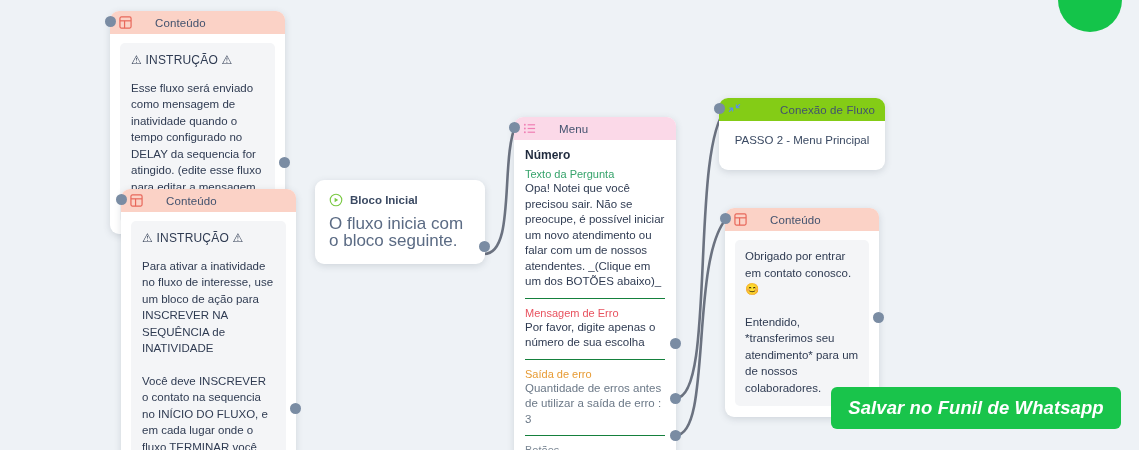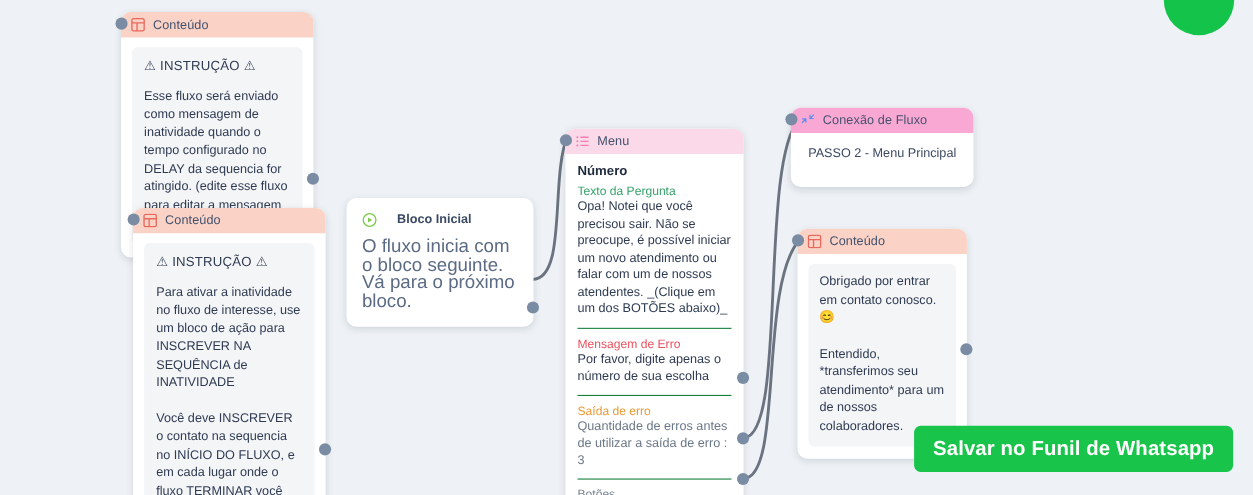--- a/index.html
+++ b/index.html
@@ -23,29 +23,29 @@
   }
   .node {
     position: absolute;
     background: #ffffff;
     border-radius: 9px;
     box-shadow: 0 2px 7px rgba(60,72,90,.17);
     z-index: 2;
     overflow: visible;
   }
   .node-head {
-    display: flex; align-items: center; gap: 7px;
+    display: flex; align-items: center; gap: 23px;
     padding: 5px 10px 5px 9px;
     border-radius: 9px 9px 0 0;
     font-size: 11.5px;
     letter-spacing: .1px;
   }
   .head-content { background: #fbd2c6; color: #42526e; }
   .head-menu    { background: #fbd9e8; color: #42526e; align-items: flex-end; }
-  .head-flow    { background: #f9a8d4; color: #42526e; }
+  .head-flow    { background: #84cc16; color: #42526e; justify-content: space-between; }
   .node-body { padding: 9px 10px 11px 10px; }
 
   .inner-box {
     background: #f4f5f7;
     border-radius: 5px;
     padding: 9px 11px 11px 11px;
     font-size: 11.5px;
     line-height: 16.5px;
     color: #2f3b52;
   }
@@ -61,21 +61,21 @@
   .port {
     position: absolute;
     width: 11px; height: 11px;
     border-radius: 50%;
     background: #7a8ca3;
     z-index: 4;
   }
 
   
   .start-title {
-    display: flex; align-items: center; gap: 18px;
+    display: flex; align-items: center; gap: 7px;
     font-size: 11.5px; color: #3b4a63; font-weight: bold;
     margin-bottom: 9px;
   }
   .start-text { font-size: 17px; line-height: 16.5px; color: #5b6b84; }
 
   
   .sec { padding: 8px 0 8px 0; border-top: 1px solid #15803d; }
   .sec:first-child { border-top: none; padding-top: 2px; }
   .sec-label { font-size: 11px; margin-bottom: 1px; }
   .lbl-green  { color: #36a36b; }
@@ -108,20 +108,21 @@
     background: #19c44b;
     color: #ffffff;
     border: none;
     border-radius: 6px;
     font-size: 18.5px;
     font-weight: bold;
     font-family: "Liberation Sans", sans-serif;
     letter-spacing: .1px;
     cursor: pointer;
     z-index: 6;
+    font-style: italic;
   }
   #fab {
     position: absolute;
     left: 1058px; top: -32px;
     width: 64px; height: 64px;
     border-radius: 50%;
     background: #14c44a;
     z-index: 6;
   }
   .ico { flex: none; display: inline-block; line-height: 0; }
@@ -189,21 +190,20 @@
       <div class="start-title">
         <span class="ico">
           <svg width="14" height="14" viewBox="0 0 16 16">
             <circle cx="8" cy="8" r="6.6" fill="none" stroke="#7ac943" stroke-width="1.3"></circle>
             <path d="M6.4 5.3 L10.6 8 L6.4 10.7 Z" fill="#7ac943"></path>
           </svg>
         </span>
         <span>Bloco Inicial</span>
       </div>
       <div class="start-text">O fluxo inicia com o bloco seguinte.</div>
-      <div class="start-text">Vá para o próximo bloco.</div>
     </div>
   </div>
 
   <div class="node" style="left:514px; top:117px; width:162px;">
     <div class="port" style="left:-5px; top:5px;"></div>
     <div class="port" style="right:-5px; top:221px;"></div>
     <div class="port" style="right:-5px; top:276px;"></div>
     <div class="port" style="right:-5px; top:313px;"></div>
 
     <div class="node-head head-menu">

